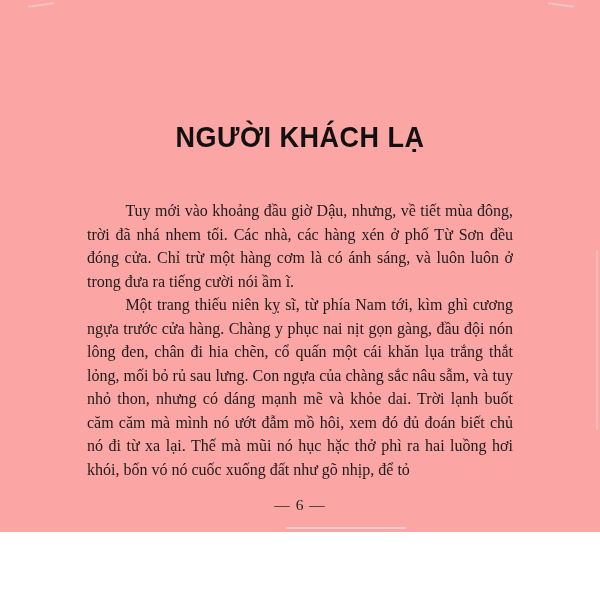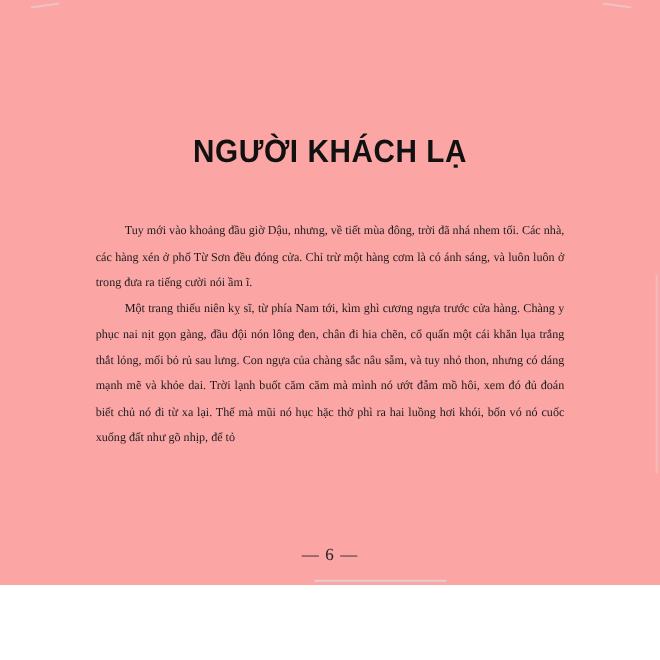--- a/index.html
+++ b/index.html
@@ -34,21 +34,21 @@
     font-weight: 700;
     font-size: 27px;
     letter-spacing: 0.5px;
     color: #111111;
     transform: scaleY(1.08);
     transform-origin: top center;
   }
   .body-text {
     margin-top: 56px;
     padding: 0 87px;
-    font-size: 11px;
+    font-size: 16px;
     line-height: 23.5px;
     text-align: justify;
   }
   .body-text p {
     margin: 0;
     text-indent: 2.4em;
   }
   .page-number {
     position: absolute;
     left: 0;

